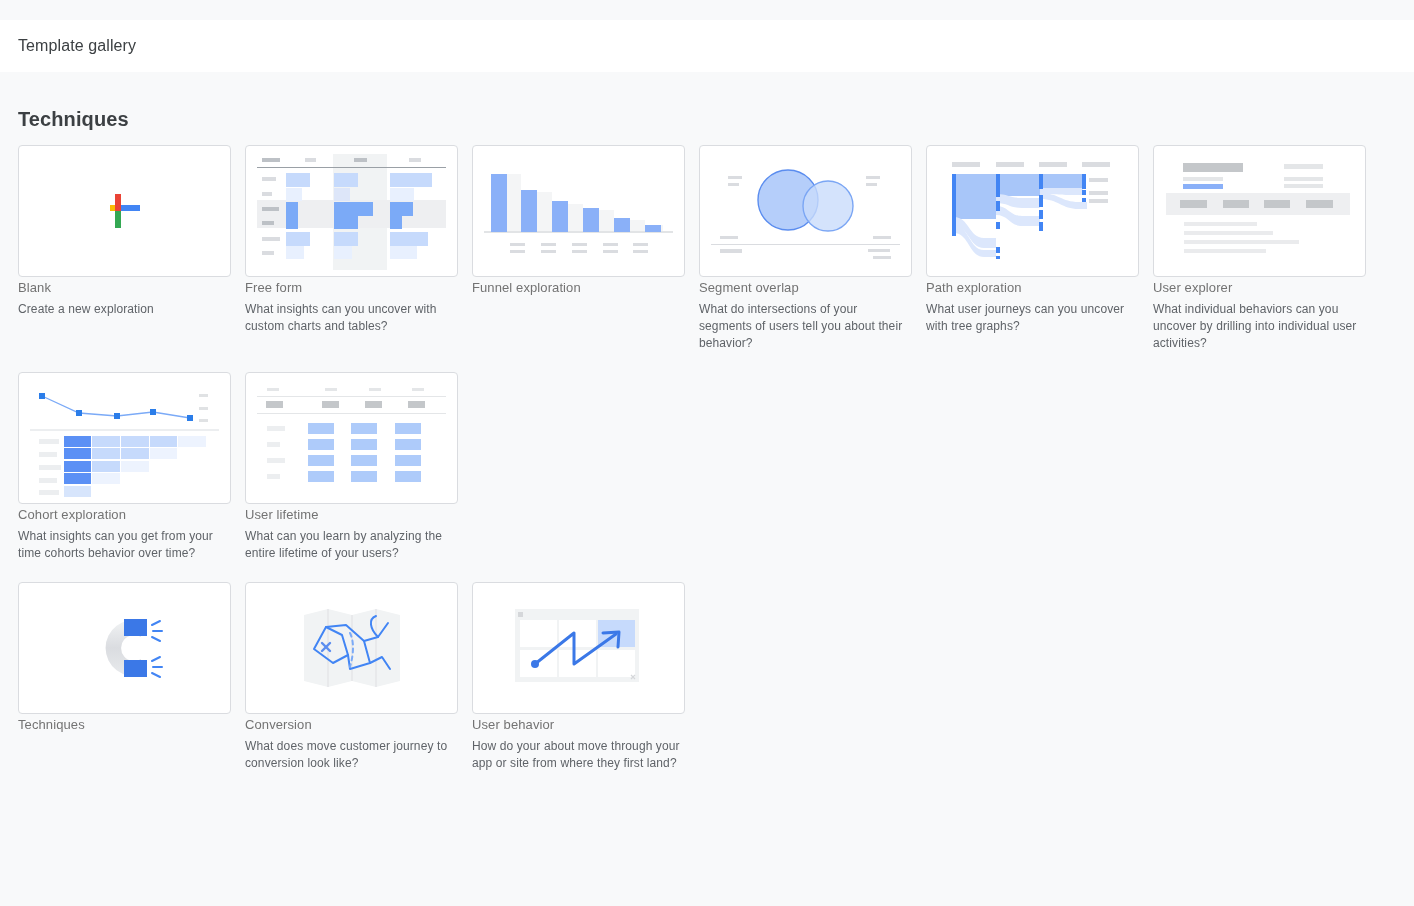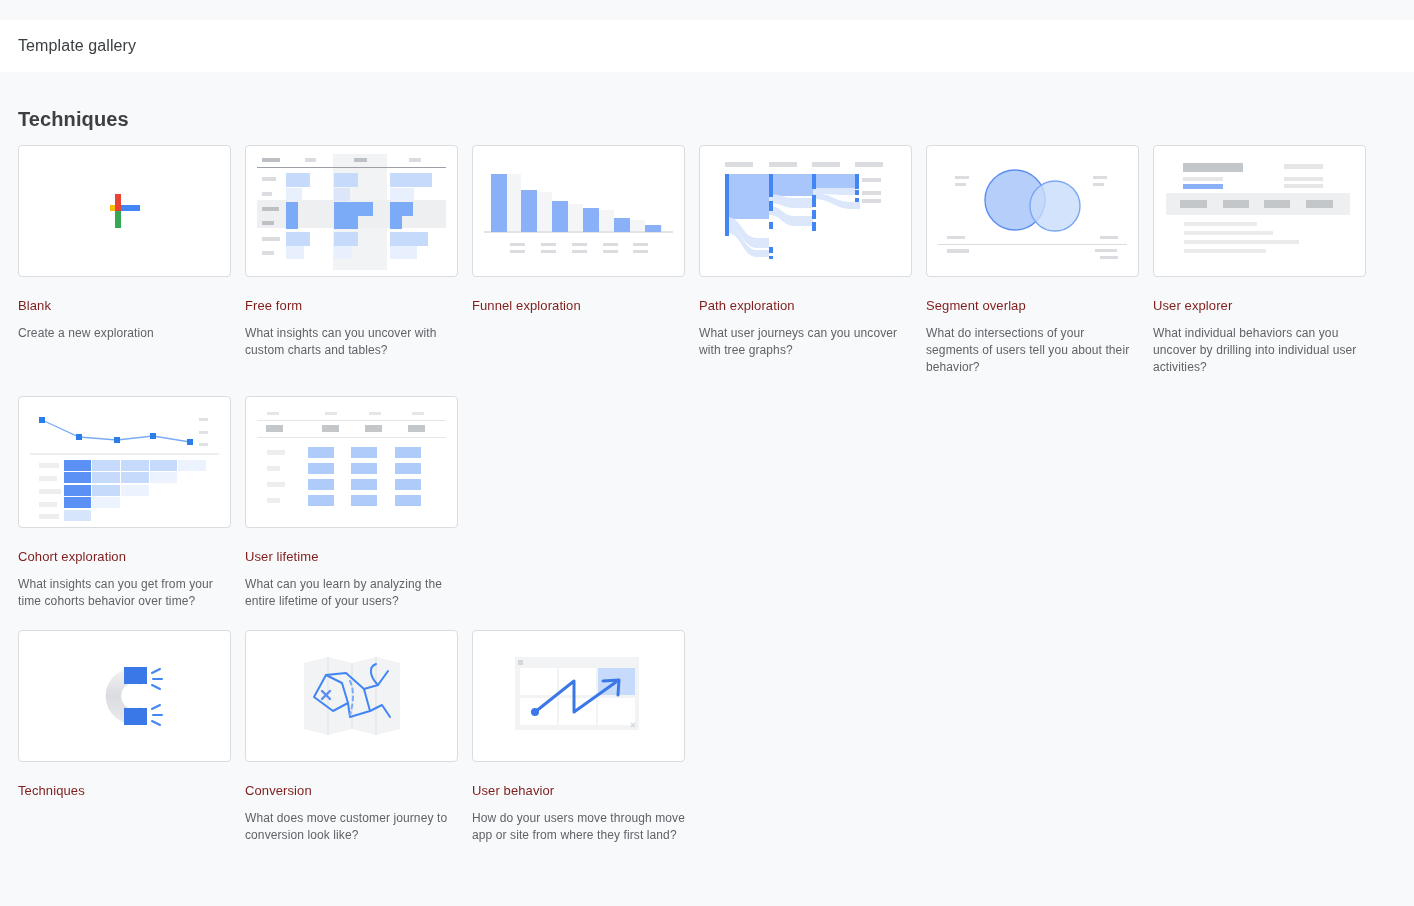--- a/index.html
+++ b/index.html
@@ -47,29 +47,29 @@
     width:213px;
     height:132px;
     background:#ffffff;
     border:1px solid #dadce0;
     border-radius:4px;
     overflow:hidden;
     position:relative;
   }
   .card-title {
     font-size:13px;
-    color:#7f1d1d;
-    margin-top:21px;
+    color:#737373;
+    margin-top:3px;
     line-height:16px;
     letter-spacing:.1px;
   }
   .card-desc {
     font-size:12px;
     color:#5f6368;
-    margin-top:11px;
+    margin-top:5px;
     line-height:17px;
     letter-spacing:.1px;
   }
   svg { display:block; }
 </style>
 </head>
 <body>
 
 <div class="header">
   <div class="header-title">Template gallery</div>
@@ -157,20 +157,41 @@
           <rect x="160" y="97" width="15" height="3" fill="#dadce0"></rect>
           <rect x="160" y="104" width="15" height="3" fill="#dadce0"></rect>
         </svg>
       </div>
       <div class="card-title">Funnel exploration</div>
     </div>
 
     <div class="card">
       <div class="thumb">
         <svg width="211" height="130" viewBox="0 0 211 130">
+          <rect x="28" y="30" width="14" height="3" fill="#dadce0"></rect>
+          <rect x="28" y="37" width="11" height="3" fill="#dadce0"></rect>
+          <rect x="166" y="30" width="14" height="3" fill="#dadce0"></rect>
+          <rect x="166" y="37" width="11" height="3" fill="#dadce0"></rect>
+          <circle cx="88" cy="54" r="30" fill="#a8c6f9" fill-opacity="0.85" stroke="#5b8def" stroke-width="1.4"></circle>
+          <circle cx="128" cy="60" r="25" fill="#c9dcfb" fill-opacity="0.8" stroke="#7ba6f4" stroke-width="1.4"></circle>
+          <rect x="11" y="98" width="189" height="1" fill="#dadce0"></rect>
+          <rect x="20" y="90" width="18" height="3" fill="#dadce0"></rect>
+          <rect x="20" y="103" width="22" height="4" fill="#dadce0"></rect>
+          <rect x="173" y="90" width="18" height="3" fill="#dadce0"></rect>
+          <rect x="168" y="103" width="22" height="3" fill="#dadce0"></rect>
+          <rect x="173" y="110" width="18" height="3" fill="#dadce0"></rect>
+        </svg>
+      </div>
+      <div class="card-title">Segment overlap</div>
+      <div class="card-desc">What do intersections of your segments of users tell you about their behavior?</div>
+    </div>
+
+    <div class="card">
+      <div class="thumb">
+        <svg width="211" height="130" viewBox="0 0 211 130">
           <rect x="25" y="16" width="28" height="5" fill="#dadce0"></rect>
           <rect x="69" y="16" width="28" height="5" fill="#dadce0"></rect>
           <rect x="112" y="16" width="28" height="5" fill="#dadce0"></rect>
           <rect x="155" y="16" width="28" height="5" fill="#dadce0"></rect>
           <rect x="27" y="28" width="42" height="45" fill="#a8c6f9"></rect>
           <rect x="71" y="28" width="42" height="22" fill="#a8c6f9"></rect>
           <rect x="114" y="28" width="42" height="14" fill="#a8c6f9"></rect>
           <path d="M69,48 C82,48 82,52 95,52 L113,52 L113,62 L95,62 C82,62 82,57 69,57 Z" fill="#dce7fc"></path>
           <path d="M69,60 C82,60 82,70 95,70 L113,70 L113,80 L95,80 C82,80 82,69 69,69 Z" fill="#dce7fc"></path>
           <path d="M27,71 C42,71 42,92 57,92 L69,92 L69,102 L57,102 C42,102 42,80 27,80 Z" fill="#dce7fc"></path>
@@ -190,41 +211,20 @@
           <rect x="155" y="28" width="4" height="15" fill="#4285f4"></rect>
           <rect x="155" y="44" width="4" height="5" fill="#4285f4"></rect>
           <rect x="155" y="52" width="4" height="4" fill="#4285f4"></rect>
           <rect x="162" y="32" width="19" height="4" fill="#dadce0"></rect>
           <rect x="162" y="45" width="19" height="4" fill="#dadce0"></rect>
           <rect x="162" y="53" width="19" height="4" fill="#dadce0"></rect>
         </svg>
       </div>
       <div class="card-title">Path exploration</div>
       <div class="card-desc">What user journeys can you uncover with tree graphs?</div>
-    </div>
-
-    <div class="card">
-      <div class="thumb">
-        <svg width="211" height="130" viewBox="0 0 211 130">
-          <rect x="28" y="30" width="14" height="3" fill="#dadce0"></rect>
-          <rect x="28" y="37" width="11" height="3" fill="#dadce0"></rect>
-          <rect x="166" y="30" width="14" height="3" fill="#dadce0"></rect>
-          <rect x="166" y="37" width="11" height="3" fill="#dadce0"></rect>
-          <circle cx="88" cy="54" r="30" fill="#a8c6f9" fill-opacity="0.85" stroke="#5b8def" stroke-width="1.4"></circle>
-          <circle cx="128" cy="60" r="25" fill="#c9dcfb" fill-opacity="0.8" stroke="#7ba6f4" stroke-width="1.4"></circle>
-          <rect x="11" y="98" width="189" height="1" fill="#dadce0"></rect>
-          <rect x="20" y="90" width="18" height="3" fill="#dadce0"></rect>
-          <rect x="20" y="103" width="22" height="4" fill="#dadce0"></rect>
-          <rect x="173" y="90" width="18" height="3" fill="#dadce0"></rect>
-          <rect x="168" y="103" width="22" height="3" fill="#dadce0"></rect>
-          <rect x="173" y="110" width="18" height="3" fill="#dadce0"></rect>
-        </svg>
-      </div>
-      <div class="card-title">Segment overlap</div>
-      <div class="card-desc">What do intersections of your segments of users tell you about their behavior?</div>
     </div>
 
     <div class="card">
       <div class="thumb">
         <svg width="211" height="130" viewBox="0 0 211 130">
           <rect x="29" y="17" width="60" height="9" fill="#c4c7ca"></rect>
           <rect x="130" y="18" width="39" height="5" fill="#e4e6e8"></rect>
           <rect x="29" y="31" width="40" height="4" fill="#e4e6e8"></rect>
           <rect x="130" y="31" width="39" height="4" fill="#e4e6e8"></rect>
           <rect x="29" y="38" width="40" height="5" fill="#8ab0f8"></rect>
@@ -384,17 +384,17 @@
           <rect x="47" y="67" width="37" height="27" fill="#ffffff"></rect>
           <rect x="86" y="67" width="37" height="27" fill="#ffffff"></rect>
           <rect x="125" y="67" width="37" height="27" fill="#ffffff"></rect>
           <polyline points="62,81 101,50 101,81 143,51" fill="none" stroke="#3b78e7" stroke-width="3" stroke-linejoin="round" stroke-linecap="round"></polyline>
           <path d="M130,50 L146,49 L145,64" fill="none" stroke="#3b78e7" stroke-width="3" stroke-linecap="round" stroke-linejoin="round"></path>
           <circle cx="62" cy="81" r="4" fill="#3b78e7"></circle>
           <path d="M158,92 L162,96 M158,96 L162,92" stroke="#d5d7da" stroke-width="1.2"></path>
         </svg>
       </div>
       <div class="card-title">User behavior</div>
-      <div class="card-desc">How do your users move through move app or site from where they first land?</div>
+      <div class="card-desc">How do your about move through your app or site from where they first land?</div>
     </div>
   </div>
 
 </div>
 
 </body></html>

